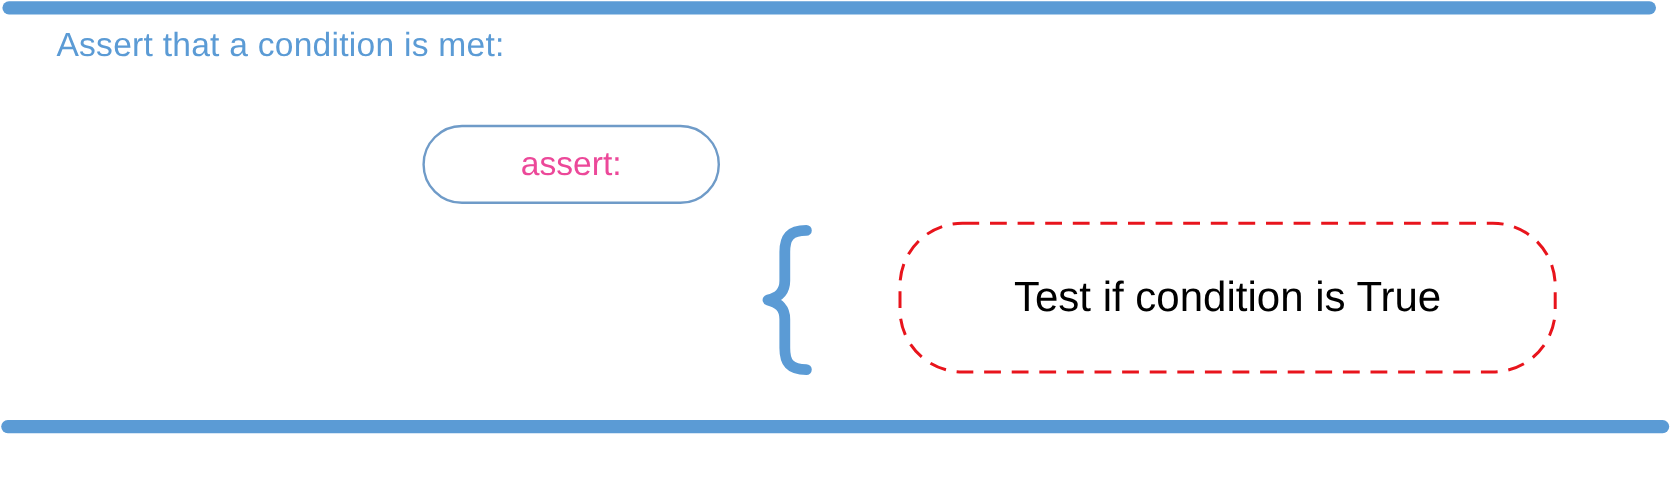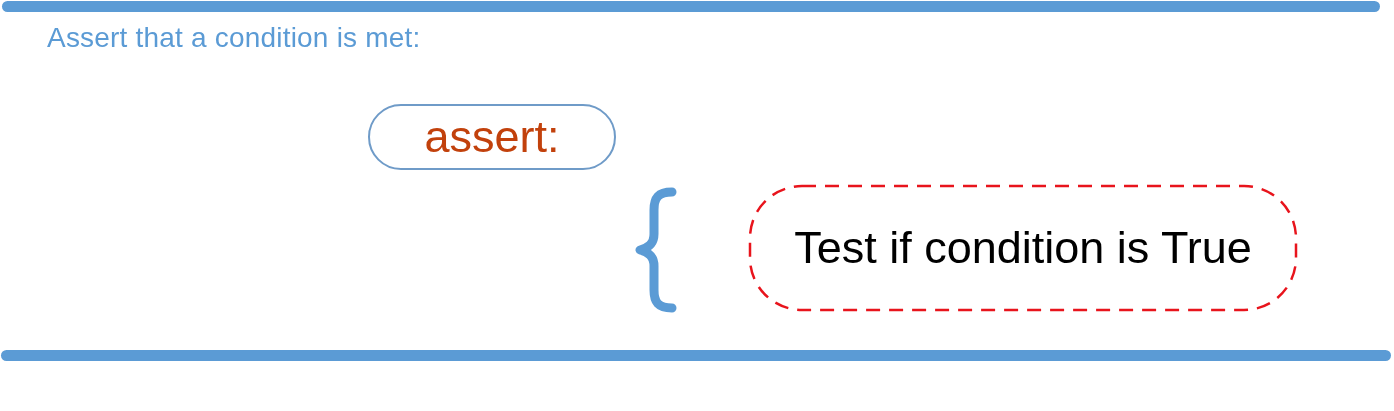--- a/index.html
+++ b/index.html
@@ -28,32 +28,32 @@
       left: 47px;
       top: 22px;
       font-size: 28px;
       color: #5b9bd5;
       white-space: nowrap;
       letter-spacing: 0.2px;
     }
 
     .pill {
       position: absolute;
-      left: 368px;
+      left: 352px;
       top: 104px;
       width: 248px;
       height: 66px;
       border: 2px solid #6f9bc8;
       border-radius: 34px;
       box-sizing: border-box;
       display: flex;
       align-items: center;
       justify-content: center;
-      font-size: 45px;
-      color: #c2410c;
+      font-size: 28px;
+      color: #ec4899;
     }
 
     .brace {
       position: absolute;
       left: 628px;
       top: 186px;
       width: 56px;
       height: 128px;
     }
 
@@ -69,21 +69,21 @@
       left: 0; top: 0;
     }
     .dashed-text {
       position: absolute;
       left: 0; top: 0;
       width: 100%;
       height: 100%;
       display: flex;
       align-items: center;
       justify-content: center;
-      font-size: 45px;
+      font-size: 35px;
       color: #000000;
     }
   </style>
 </head>
 <body>
 
 <div class="rule rule-top"></div>
 
 <div class="heading">Assert that a condition is met:</div>
 

